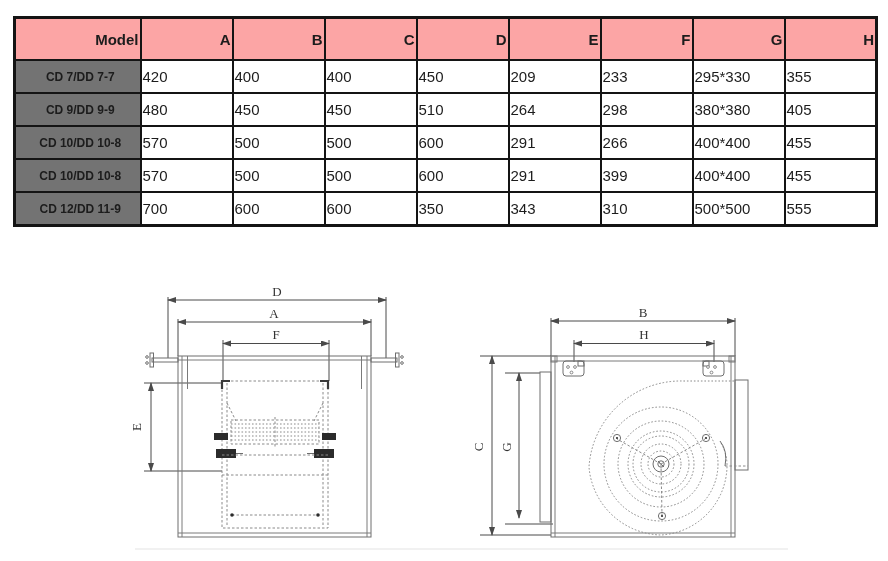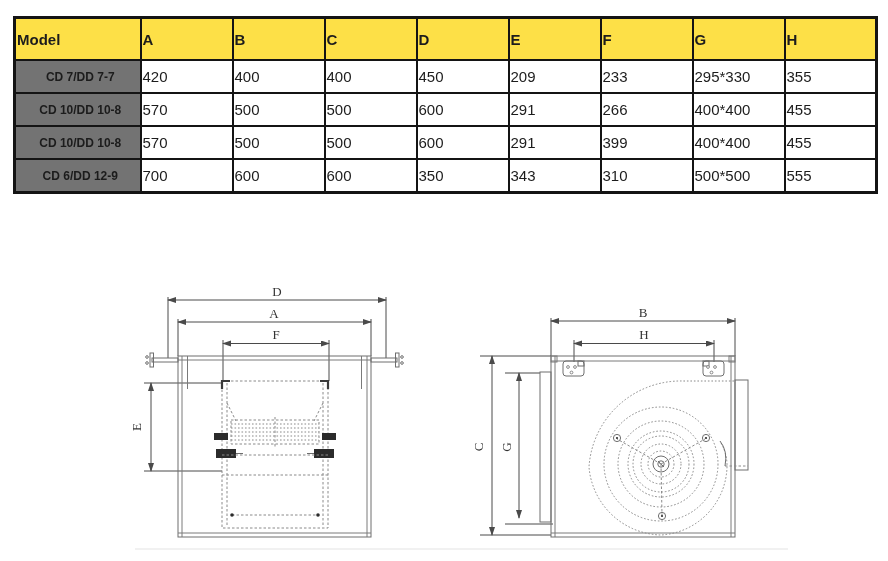--- a/index.html
+++ b/index.html
@@ -3,21 +3,21 @@
 <meta charset="utf-8">
 <style>
   html,body{margin:0;padding:0;background:#fff;}
   .canvas{position:relative;width:888px;height:561px;background:#ffffff;overflow:hidden;
           font-family:"Liberation Sans", sans-serif;}
   
   table.dims{position:absolute;left:13px;top:16px;width:862px;border-collapse:collapse;
              table-layout:fixed;border:3px solid #141414;}
   table.dims th, table.dims td{border:2px solid #141414;font-size:15px;color:#1c1c1c;
              overflow:hidden;white-space:nowrap;}
-  table.dims thead th{height:38px;background:#fde047;font-weight:bold;text-align:left;}
+  table.dims thead th{height:38px;background:#fca5a5;font-weight:bold;text-align:right;}
   table.dims tbody th{height:29px;background:#737373;font-weight:bold;text-align:center;
              padding-left:6px;font-size:12px;}
   table.dims tbody td{height:29px;background:#ffffff;font-weight:normal;text-align:left;}
   col.c-model{width:126px;} col.c-dim{width:92px;}
   
   svg.drawing{position:absolute;left:0;top:0;}
   .ln{stroke:#6e6e6e;stroke-width:1;fill:none;}
   .ln2{stroke:#7a7a7a;stroke-width:1;fill:none;}
   .dsh{stroke:#8a8a8a;stroke-width:1;fill:none;stroke-dasharray:2.5 2;}
   .dot{stroke:#8a8a8a;stroke-width:1;fill:none;stroke-dasharray:1.6 1.9;}
@@ -62,20 +62,31 @@
         <td>420</td>
         <td>400</td>
         <td>400</td>
         <td>450</td>
         <td>209</td>
         <td>233</td>
         <td>295*330</td>
         <td>355</td>
       </tr>
       <tr>
+        <th>CD 9/DD 9-9</th>
+        <td>480</td>
+        <td>450</td>
+        <td>450</td>
+        <td>510</td>
+        <td>264</td>
+        <td>298</td>
+        <td>380*380</td>
+        <td>405</td>
+      </tr>
+      <tr>
         <th>CD 10/DD 10-8</th>
         <td>570</td>
         <td>500</td>
         <td>500</td>
         <td>600</td>
         <td>291</td>
         <td>266</td>
         <td>400*400</td>
         <td>455</td>
       </tr>
@@ -84,21 +95,21 @@
         <td>570</td>
         <td>500</td>
         <td>500</td>
         <td>600</td>
         <td>291</td>
         <td>399</td>
         <td>400*400</td>
         <td>455</td>
       </tr>
       <tr>
-        <th>CD 6/DD 12-9</th>
+        <th>CD 12/DD 11-9</th>
         <td>700</td>
         <td>600</td>
         <td>600</td>
         <td>350</td>
         <td>343</td>
         <td>310</td>
         <td>500*500</td>
         <td>555</td>
       </tr>
     </tbody>

